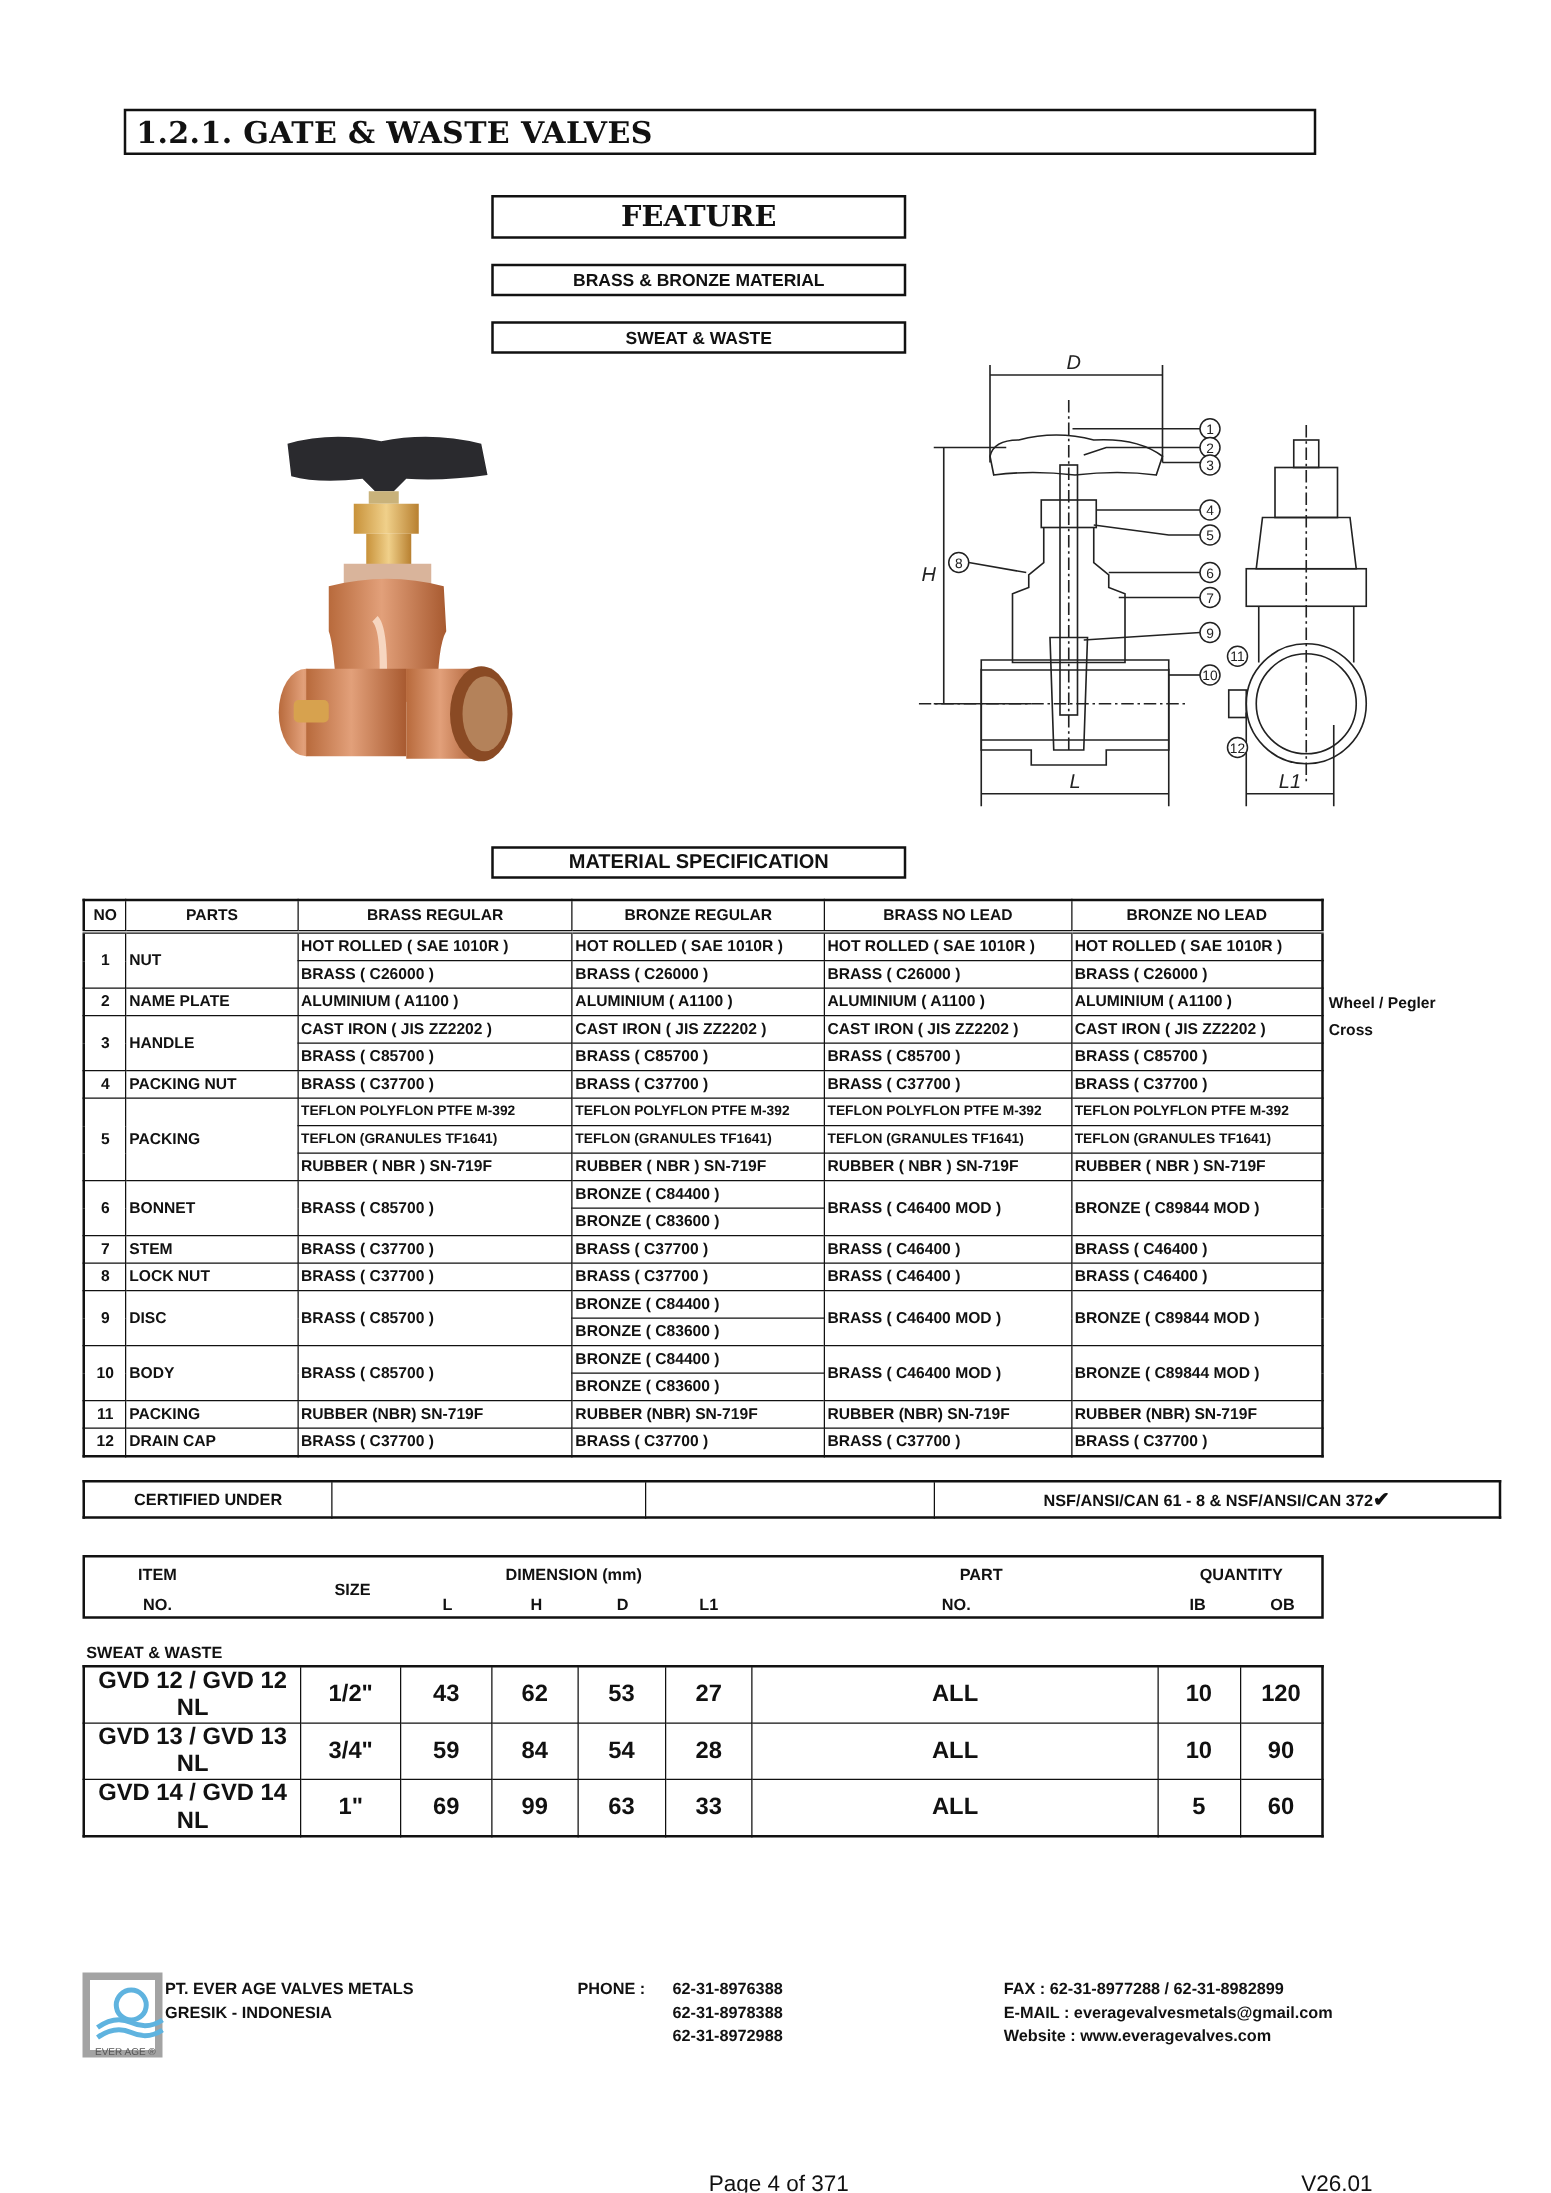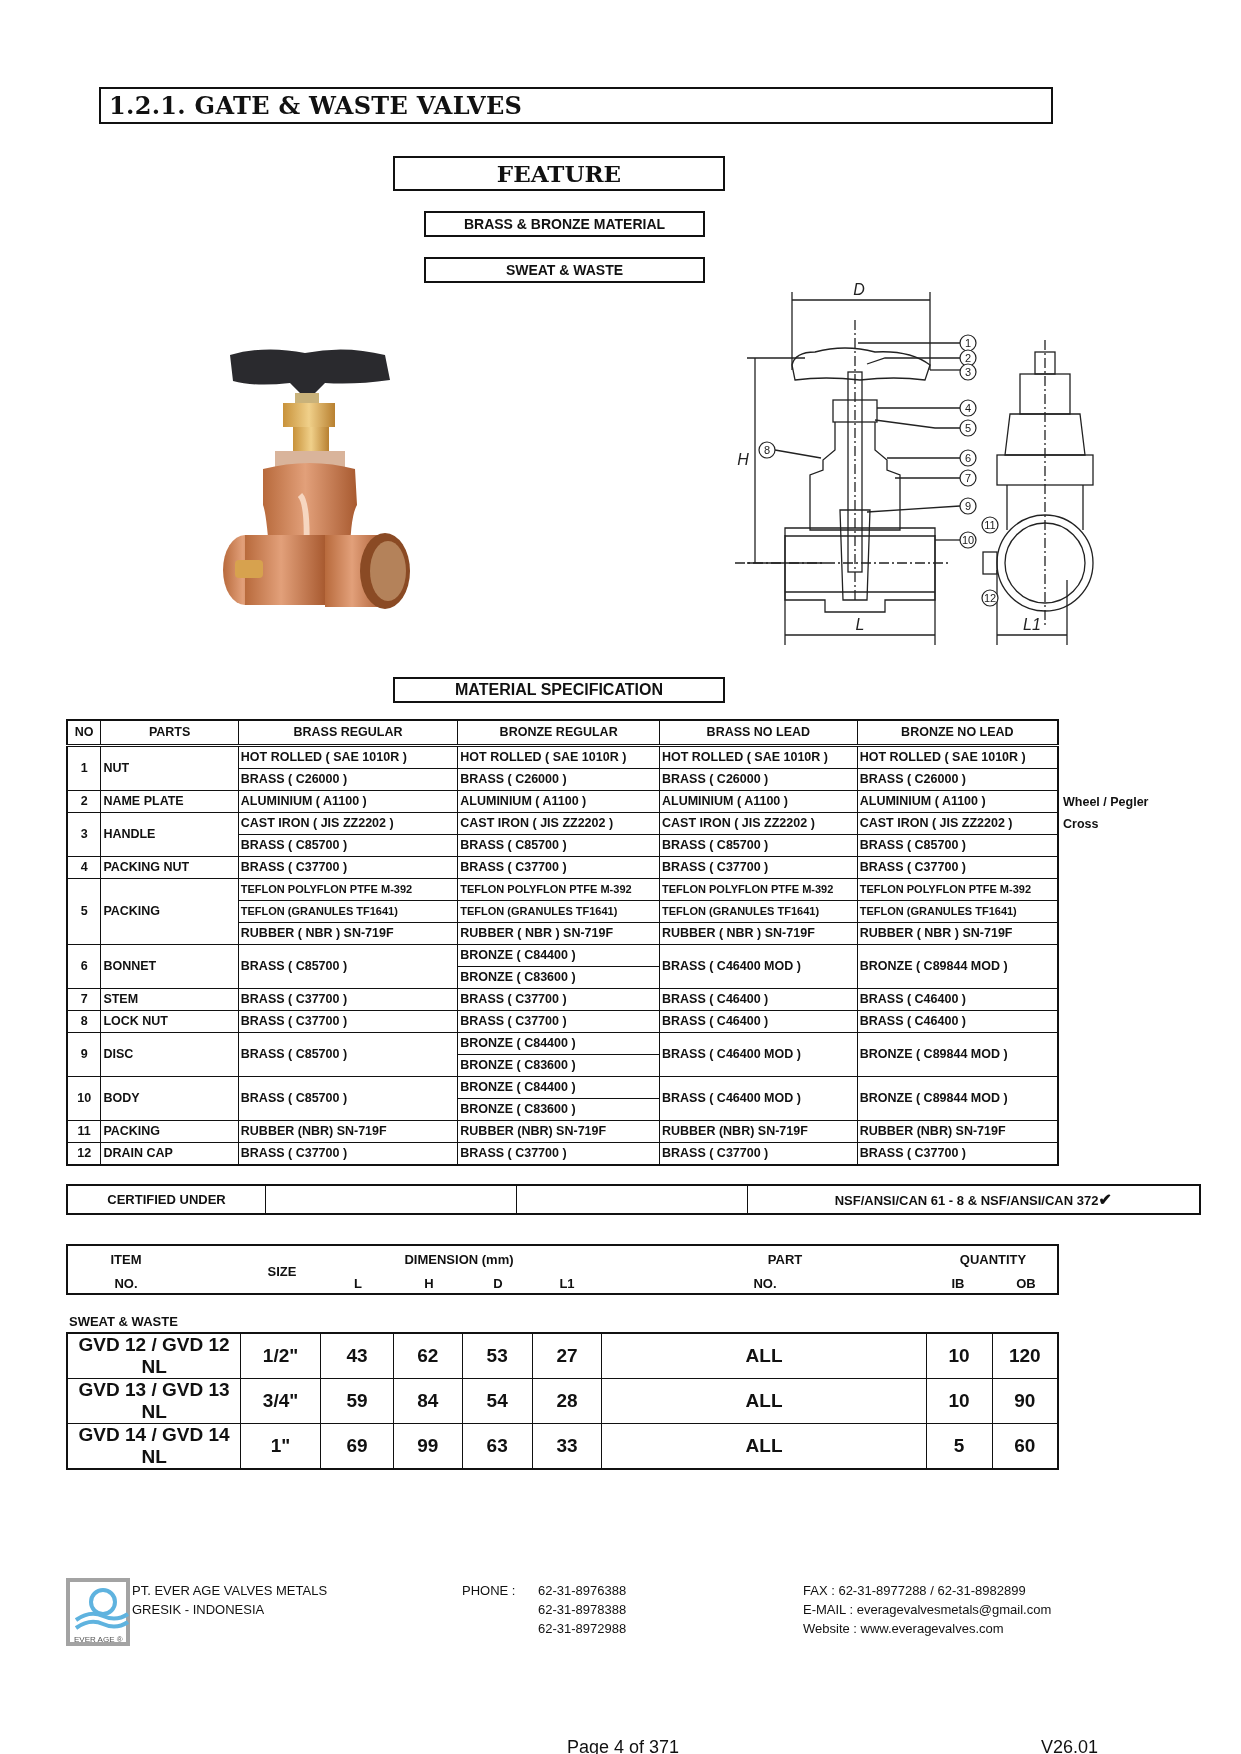--- a/index.html
+++ b/index.html
@@ -1,21 +1,21 @@
 <!DOCTYPE html>
 <html><head>
 <meta charset="utf-8">
 <style>
   html, body { margin:0; padding:0; background:#ffffff; }
   body { width:1241px; height:1754px; position:relative; overflow:hidden; font-family:"Liberation Sans", sans-serif; color:#111; }
   .abs { position:absolute; }
   .box { position:absolute; border:2px solid #111; box-sizing:border-box; display:flex; align-items:center; justify-content:center; }
   .title-box { left:99px; top:87px; width:954px; height:37px; justify-content:flex-start; padding-left:8px; font-family:"DejaVu Serif", serif; font-weight:bold; font-size:24px; letter-spacing:0.3px; }
   .feature-box { left:393px; top:156px; width:332px; height:35px; font-family:"DejaVu Serif", serif; font-weight:bold; font-size:23px; }
-  .sub-box { left:393px; width:281px; height:26px; font-weight:bold; font-size:14px;margin-left:31px; }
+  .sub-box { left:393px; width:332px; height:26px; font-weight:bold; font-size:14px; }
   .matspec-box { left:393px; top:677px; width:332px; height:26px; font-weight:bold; font-size:16px; }
 
   table { border-collapse:collapse; }
   .mat { position:absolute; left:66px; top:719px; width:993px; border:2px solid #111; font-size:12.5px; }
   .mat th, .mat td { border:1px solid #111; padding:0 2px; height:21px; line-height:21px; white-space:nowrap; text-align:left; }
   .mat th { font-weight:bold; text-align:center; height:23px; border-bottom:3px double #111; }
   .mat td.no { text-align:center; font-weight:bold; }
   .mat td.small { font-size:11px; }
   .mat td { font-weight:bold; font-family:"Liberation Sans", sans-serif; }
   .side-note { position:absolute; left:1063px; font-size:12.5px; font-weight:bold; }
@@ -23,22 +23,22 @@
   .cert { position:absolute; left:66px; top:1184px; width:1135px; border:2px solid #111; font-size:13px; font-weight:bold; }
   .cert td { border:1px solid #111; height:25px; text-align:center; }
 
   .dimhead { position:absolute; left:66px; top:1244px; width:993px; height:51px; border:2px solid #111; box-sizing:border-box; font-size:13px; font-weight:bold; }
   .dimhead span { position:absolute; white-space:nowrap; transform:translateX(-50%); }
 
   .dimlabel { position:absolute; left:69px; top:1314px; font-size:13px; font-weight:bold; }
   .dim { position:absolute; left:66px; top:1332px; width:993px; border:2px solid #111; font-size:19px; font-weight:bold; }
   .dim td { border:1px solid #111; height:21px; text-align:center; padding:0; }
 
-  .footer-logo { position:absolute; left:66px; top:1578px; width:64px; height:68px; border:4px solid #a3a3a3; box-sizing:border-box; }
-  .ft { position:absolute; font-size:13px; font-weight:normal; white-space:nowrap; }
+  .footer-logo { position:absolute; left:66px; top:1578px; width:64px; height:68px; border:6px solid #a3a3a3; box-sizing:border-box; }
+  .ft { position:absolute; font-size:13px; font-weight:bold; white-space:nowrap; }
   .pg { position:absolute; font-size:18px; white-space:nowrap;margin-top:44px; }
 </style>
 </head>
 <body>
 
 <div class="box title-box">1.2.1.  GATE &amp; WASTE VALVES</div>
 <div class="box feature-box">FEATURE</div>
 <div class="box sub-box" style="top:211px;">BRASS &amp; BRONZE MATERIAL</div>
 <div class="box sub-box" style="top:257px;">SWEAT &amp; WASTE</div>
 

